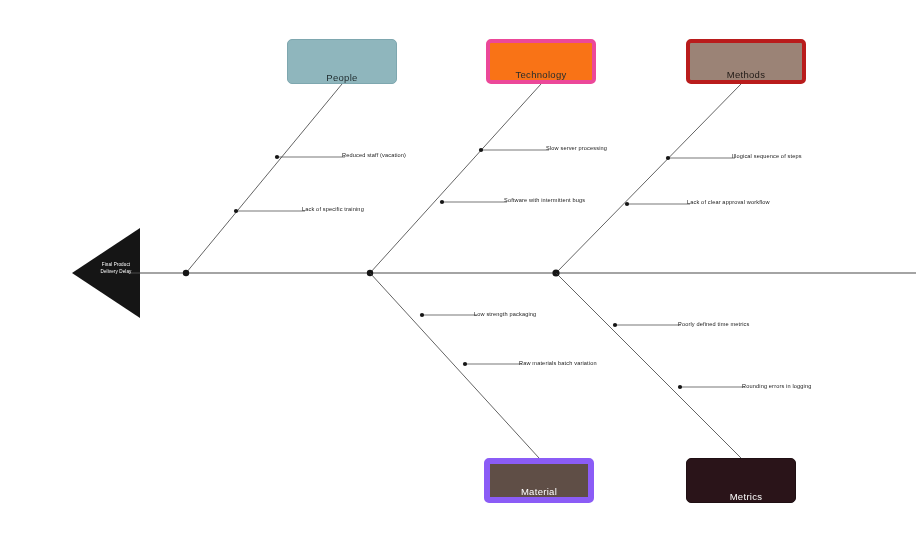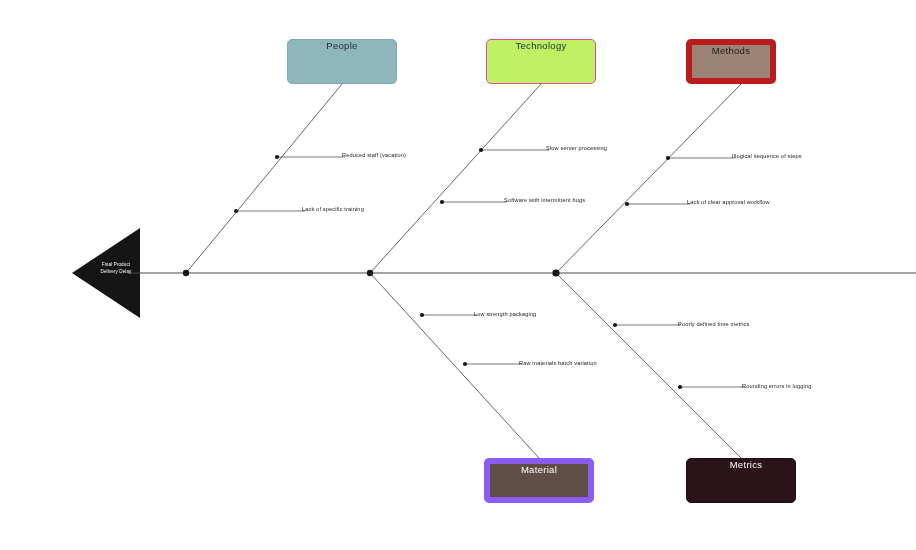--- a/index.html
+++ b/index.html
@@ -21,21 +21,21 @@
     position: absolute;
     left: 0;
     top: 0;
     width: 916px;
     height: 550px;
   }
   .cat-box {
     position: absolute;
     border-radius: 5px;
     display: flex;
-    align-items: flex-start;
+    align-items: flex-end;
     justify-content: center;
     box-sizing: border-box;
   }
   .cat-label {
     font-size: 9.5px;
     letter-spacing: 0.3px;
     white-space: nowrap;
   }
   .cause-label {
     position: absolute;
@@ -101,25 +101,25 @@
 
   <div class="head-label" style="left:84px; top:261px; width:64px;">
     <div>Final Product</div>
     <div>Delivery Delay</div>
   </div>
 
   <div class="cat-box" style="left:287px; top:39px; width:110px; height:45px; background:#8fb6bd; border:1px solid #7ea7af;">
     <span class="cat-label" style="color:#1f2b2e;">People</span>
   </div>
 
-  <div class="cat-box" style="left:486px; top:39px; width:110px; height:45px; background:#bef264; border:1px solid #ec4899;">
+  <div class="cat-box" style="left:486px; top:39px; width:110px; height:45px; background:#f97316; border:4px solid #ec4899;">
     <span class="cat-label" style="color:#1f2b2e;">Technology</span>
   </div>
 
-  <div class="cat-box" style="left:686px; top:39px; width:90px; height:45px; background:#9b8376; border:6px solid #b91c1c;">
+  <div class="cat-box" style="left:686px; top:39px; width:120px; height:45px; background:#9b8376; border:4px solid #b91c1c;">
     <span class="cat-label" style="color:#201a16;">Methods</span>
   </div>
 
   <div class="cat-box" style="left:484px; top:458px; width:110px; height:45px; background:#5f4e46; border:6px solid #8b5cf6;">
     <span class="cat-label" style="color:#ffffff;">Material</span>
   </div>
 
   <div class="cat-box" style="left:686px; top:458px; width:110px; height:45px; background:#2a1419; border:1px solid #1f0f13;">
     <span class="cat-label" style="color:#ffffff;padding-left:10px;">Metrics</span>
   </div>

